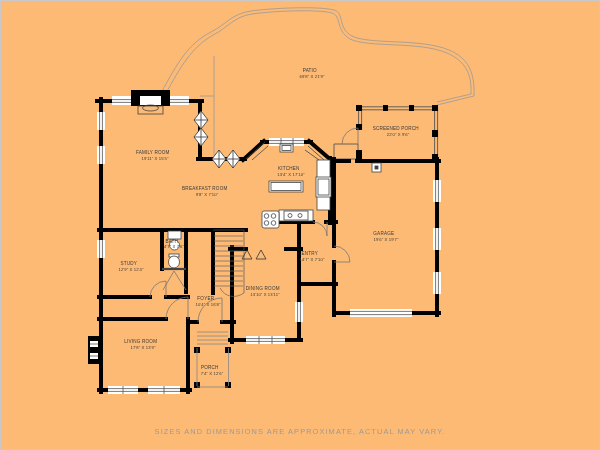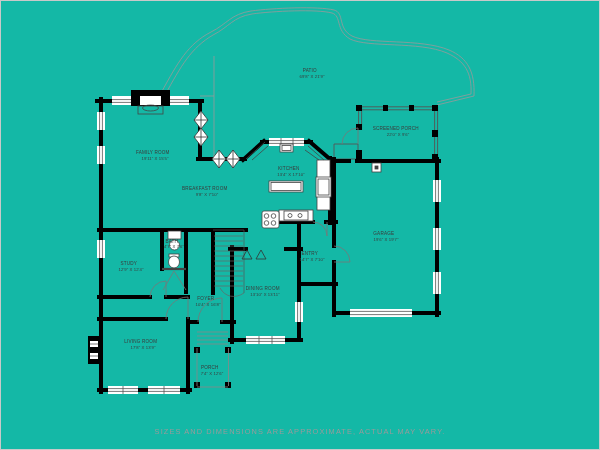--- a/index.html
+++ b/index.html
@@ -1,16 +1,16 @@
 <!DOCTYPE html>
 <html><head>
 <meta charset="utf-8">
 <style>
   html,body{margin:0;padding:0;background:#fff;}
-  #page{width:600px;height:450px;position:relative;background:#14b8a6;font-family:"Liberation Sans",sans-serif;}
+  #page{width:600px;height:450px;position:relative;background:#fdba74;font-family:"Liberation Sans",sans-serif;}
   svg{display:block;}
   .rl{fill:#3a3a3a;text-anchor:middle;font-family:"Liberation Sans",sans-serif;}
   .rl .nm{font-size:4.6px;letter-spacing:.2px;}
   .rl .dm{font-size:4.2px;letter-spacing:.1px;}
   .disc{fill:#9a9a9a;font-size:7.4px;letter-spacing:1.1px;text-anchor:middle;font-family:"Liberation Sans",sans-serif;}
 </style>
 </head>
 <body>
 
 <div id="page">

